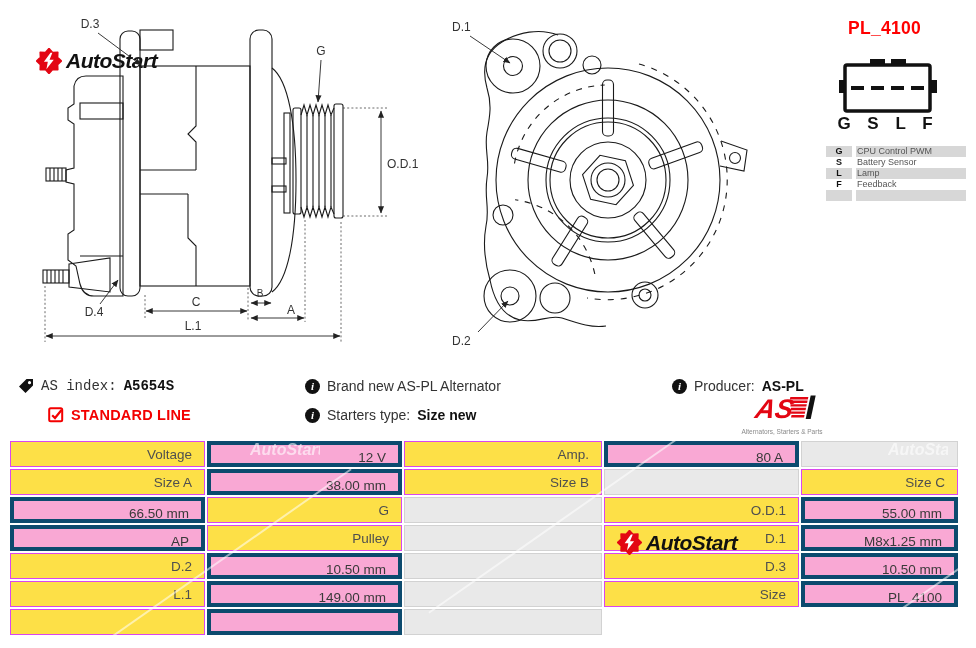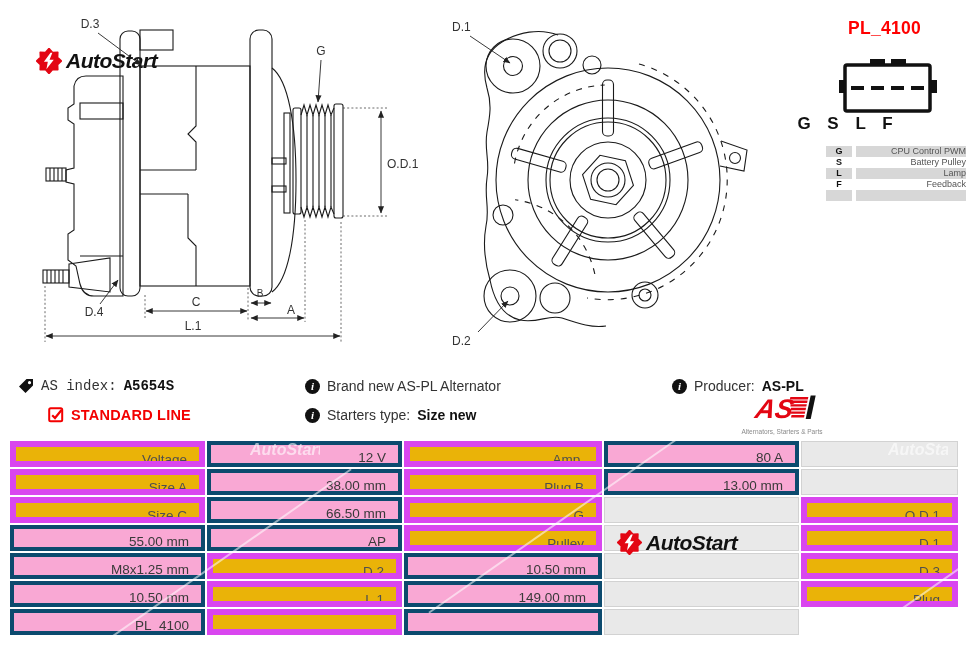--- a/index.html
+++ b/index.html
@@ -13,44 +13,44 @@
   .brand-logo .txt { font-size:21px; font-weight:bold; font-style:italic; color:#111; letter-spacing:-0.5px; }
   
   .part-number { position:absolute; left:848px; top:18px; font-size:17.5px; font-weight:bold; color:#ff0000; letter-spacing:0.3px; }
   
   .side-view { position:absolute; left:38px; top:8px; }
   .front-view { position:absolute; left:440px; top:8px; }
   svg text.dim { font-family:"Liberation Sans", sans-serif; font-size:12px; fill:#333; }
   svg text.dim-small { font-family:"Liberation Sans", sans-serif; font-size:10px; fill:#333; }
   
   .connector { position:absolute; left:838px; top:56px; }
-  .pins { position:absolute; left:796px; top:114px; width:104px; text-align:center;
+  .pins { position:absolute; left:836px; top:114px; width:104px; text-align:center;
           font-size:17px; font-weight:bold; color:#111; letter-spacing:6px; }
   
   .legend { position:absolute; left:826px; top:146px; width:140px;
             display:grid; grid-template-columns:26px 110px; column-gap:4px; }
   .legend .cell { height:11px; line-height:11px; font-size:9px; overflow:hidden; white-space:nowrap; }
   .legend .key { text-align:center; font-weight:bold; color:#111; }
-  .legend .desc { color:#555; padding-left:1px;text-align:right; }
+  .legend .desc { color:#555; padding-left:1px; }
   .legend .g { background:#d7d7d7; }
   
   .info-item { position:absolute; display:flex; align-items:center; gap:7px; font-size:14px; color:#333; height:18px; }
   .info-item b { color:#111; }
   .iicon { width:15px; height:15px; border-radius:50%; background:#111; color:#fff; text-align:center;
            font-family:"Liberation Serif", serif; font-weight:bold; font-style:italic;
            font-size:11px; line-height:15px; flex:0 0 15px; }
   .standard { color:#f30000; font-weight:bold; font-size:14.5px; letter-spacing:0.2px; }
   .aspl-logo { position:absolute; left:737px; top:394px; width:90px; text-align:center; }
   .aspl-sub { font-size:6.5px; color:#8a8a8a; margin-top:0px; white-space:nowrap; }
   
   .spec-table { position:absolute; left:10px; top:441px; display:grid;
                 grid-template-columns:195px 195px 198px 195px 157px; gap:2px; }
   .spec-table .cell { height:26px; line-height:25px; font-size:13.5px; text-align:right;
                       padding-right:12px; overflow:hidden; white-space:nowrap; }
-  .spec-table .lab { background:#eab308; border:6px solid #d946ef; color:#4f4f4f; }
+  .spec-table .lab { background:#fde047; border:1px solid #d946ef; color:#4f4f4f; }
   .spec-table .val { background:#f9a8d4; border:4px solid #0c4a6e; color:#3a3a3a; }
   .spec-table .fill { background:#e9e9e9; border:1px solid #d2d2d2; }
   
   .wm-text { position:absolute; font-size:16px; font-weight:bold; font-style:italic;
              color:rgba(255,255,255,0.6); pointer-events:none; overflow:hidden; }
   .wm-line { position:absolute; width:320px; height:2px; background:rgba(255,255,255,0.55);
              transform:rotate(-35deg); pointer-events:none; }
   .wm-logo { position:absolute; left:617px; top:530px; display:flex; align-items:center; gap:4px; pointer-events:none; }
   .wm-logo .txt { font-size:21px; font-weight:bold; font-style:italic; color:#111; letter-spacing:-0.5px; }
   .dwg { stroke:#1a1a1a; fill:none; stroke-width:1.1; }
@@ -211,21 +211,21 @@
     <rect x="33" y="30" width="13" height="4" fill="#111"></rect>
     <rect x="53" y="30" width="13" height="4" fill="#111"></rect>
     <rect x="73" y="30" width="13" height="4" fill="#111"></rect>
   </svg>
   <div class="pins">G S L F</div>
 
   <div class="legend">
     <div class="cell key g">G</div>
     <div class="cell desc g">CPU Control PWM</div>
     <div class="cell key">S</div>
-    <div class="cell desc">Battery Pulley</div>
+    <div class="cell desc">Battery Sensor</div>
     <div class="cell key g">L</div>
     <div class="cell desc g">Lamp</div>
     <div class="cell key">F</div>
     <div class="cell desc">Feedback</div>
     <div class="cell key g"></div>
     <div class="cell desc g"></div>
   </div>
 
   <div class="info-item" style="left:18px; top:377px;font-family:Liberation Mono, monospace;">
     <svg width="16" height="16" viewBox="0 0 16 16">
@@ -278,22 +278,21 @@
 
   <div class="spec-table">
     <div class="cell lab">Voltage</div>
     <div class="cell val">12 V</div>
     <div class="cell lab">Amp.</div>
     <div class="cell val">80 A</div>
     <div class="cell fill"></div>
 
     <div class="cell lab">Size A</div>
     <div class="cell val">38.00 mm</div>
-    <div class="cell lab">Plug B</div>
-    <div class="cell val">13.00 mm</div>
+    <div class="cell lab">Size B</div>
     <div class="cell fill"></div>
 
     <div class="cell lab">Size C</div>
     <div class="cell val">66.50 mm</div>
     <div class="cell lab">G</div>
     <div class="cell fill"></div>
 
     <div class="cell lab">O.D.1</div>
     <div class="cell val">55.00 mm</div>
     <div class="cell val">AP</div>
@@ -305,21 +304,21 @@
     <div class="cell lab">D.2</div>
     <div class="cell val">10.50 mm</div>
     <div class="cell fill"></div>
 
     <div class="cell lab">D.3</div>
     <div class="cell val">10.50 mm</div>
     <div class="cell lab">L.1</div>
     <div class="cell val">149.00 mm</div>
     <div class="cell fill"></div>
 
-    <div class="cell lab">Plug</div>
+    <div class="cell lab">Size</div>
     <div class="cell val">PL_4100</div>
     <div class="cell lab"></div>
     <div class="cell val"></div>
     <div class="cell fill"></div>
   </div>
 
   <div class="wm-text" style="left:250px; top:441px; width:70px;">AutoStart</div>
   <div class="wm-text" style="left:888px; top:441px; width:60px;">AutoStart</div>
   <div class="wm-line" style="left:60px;  top:560px;"></div>
   <div class="wm-line" style="left:400px; top:520px;"></div>

